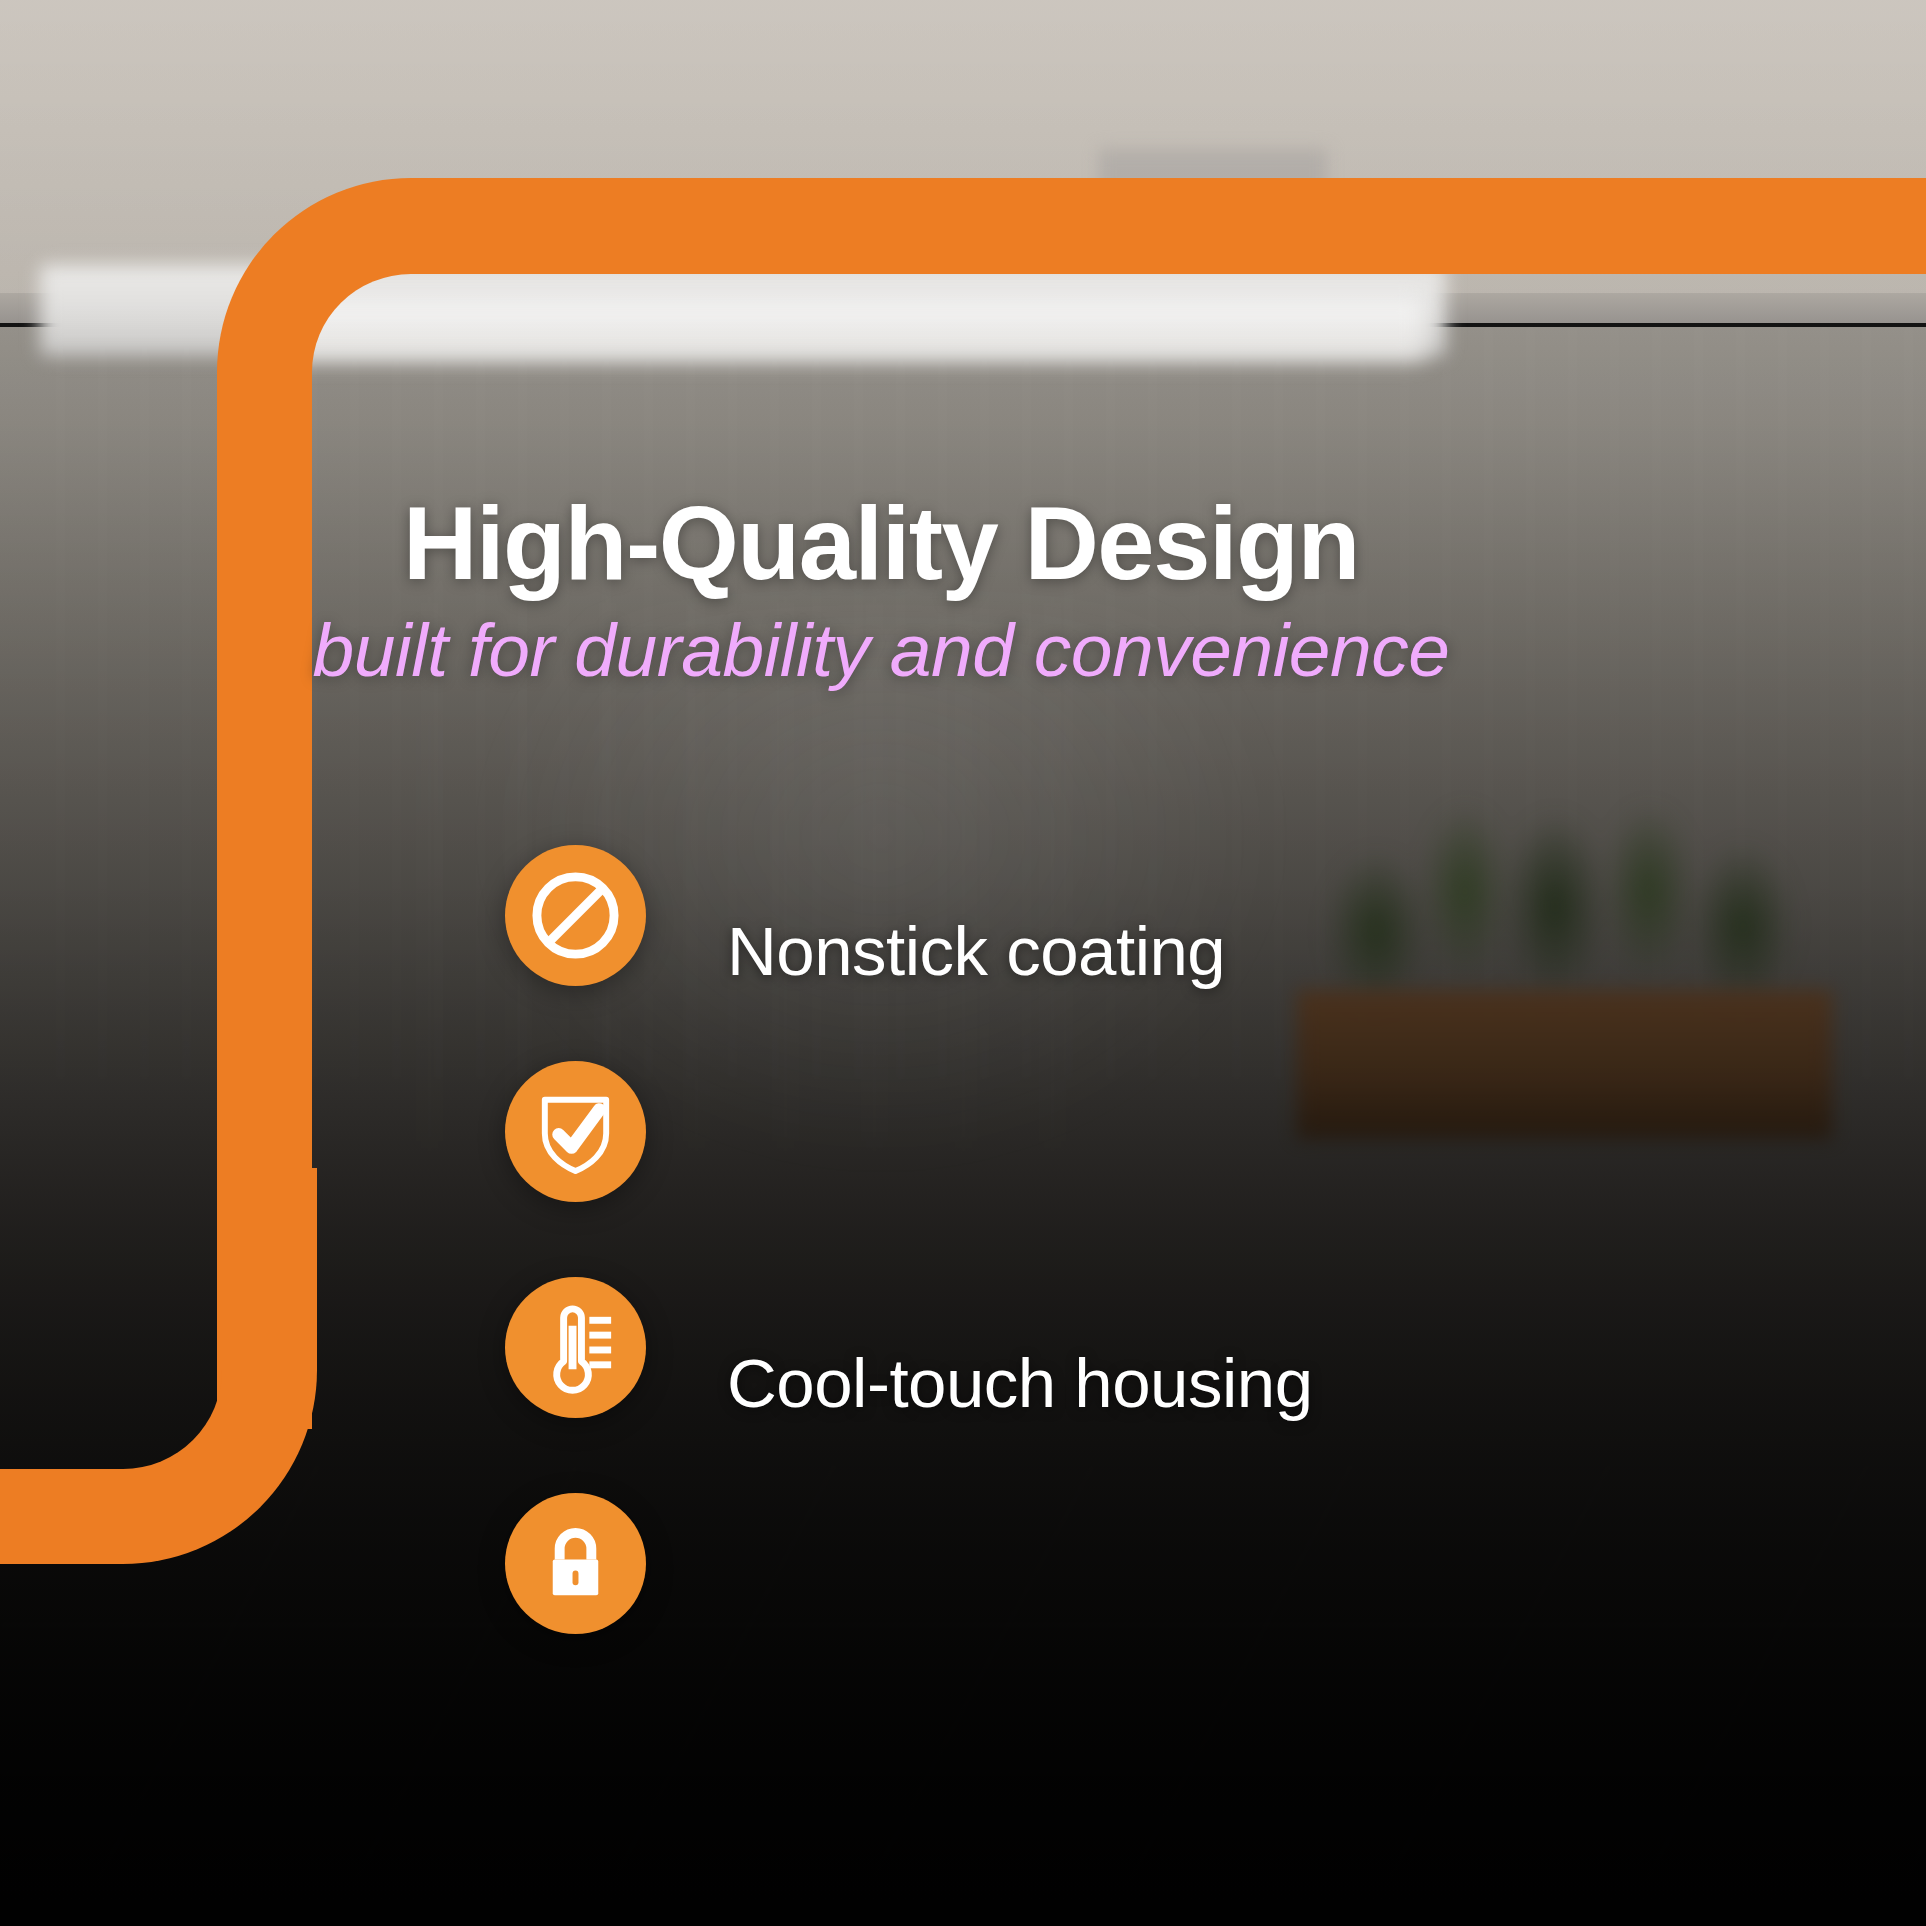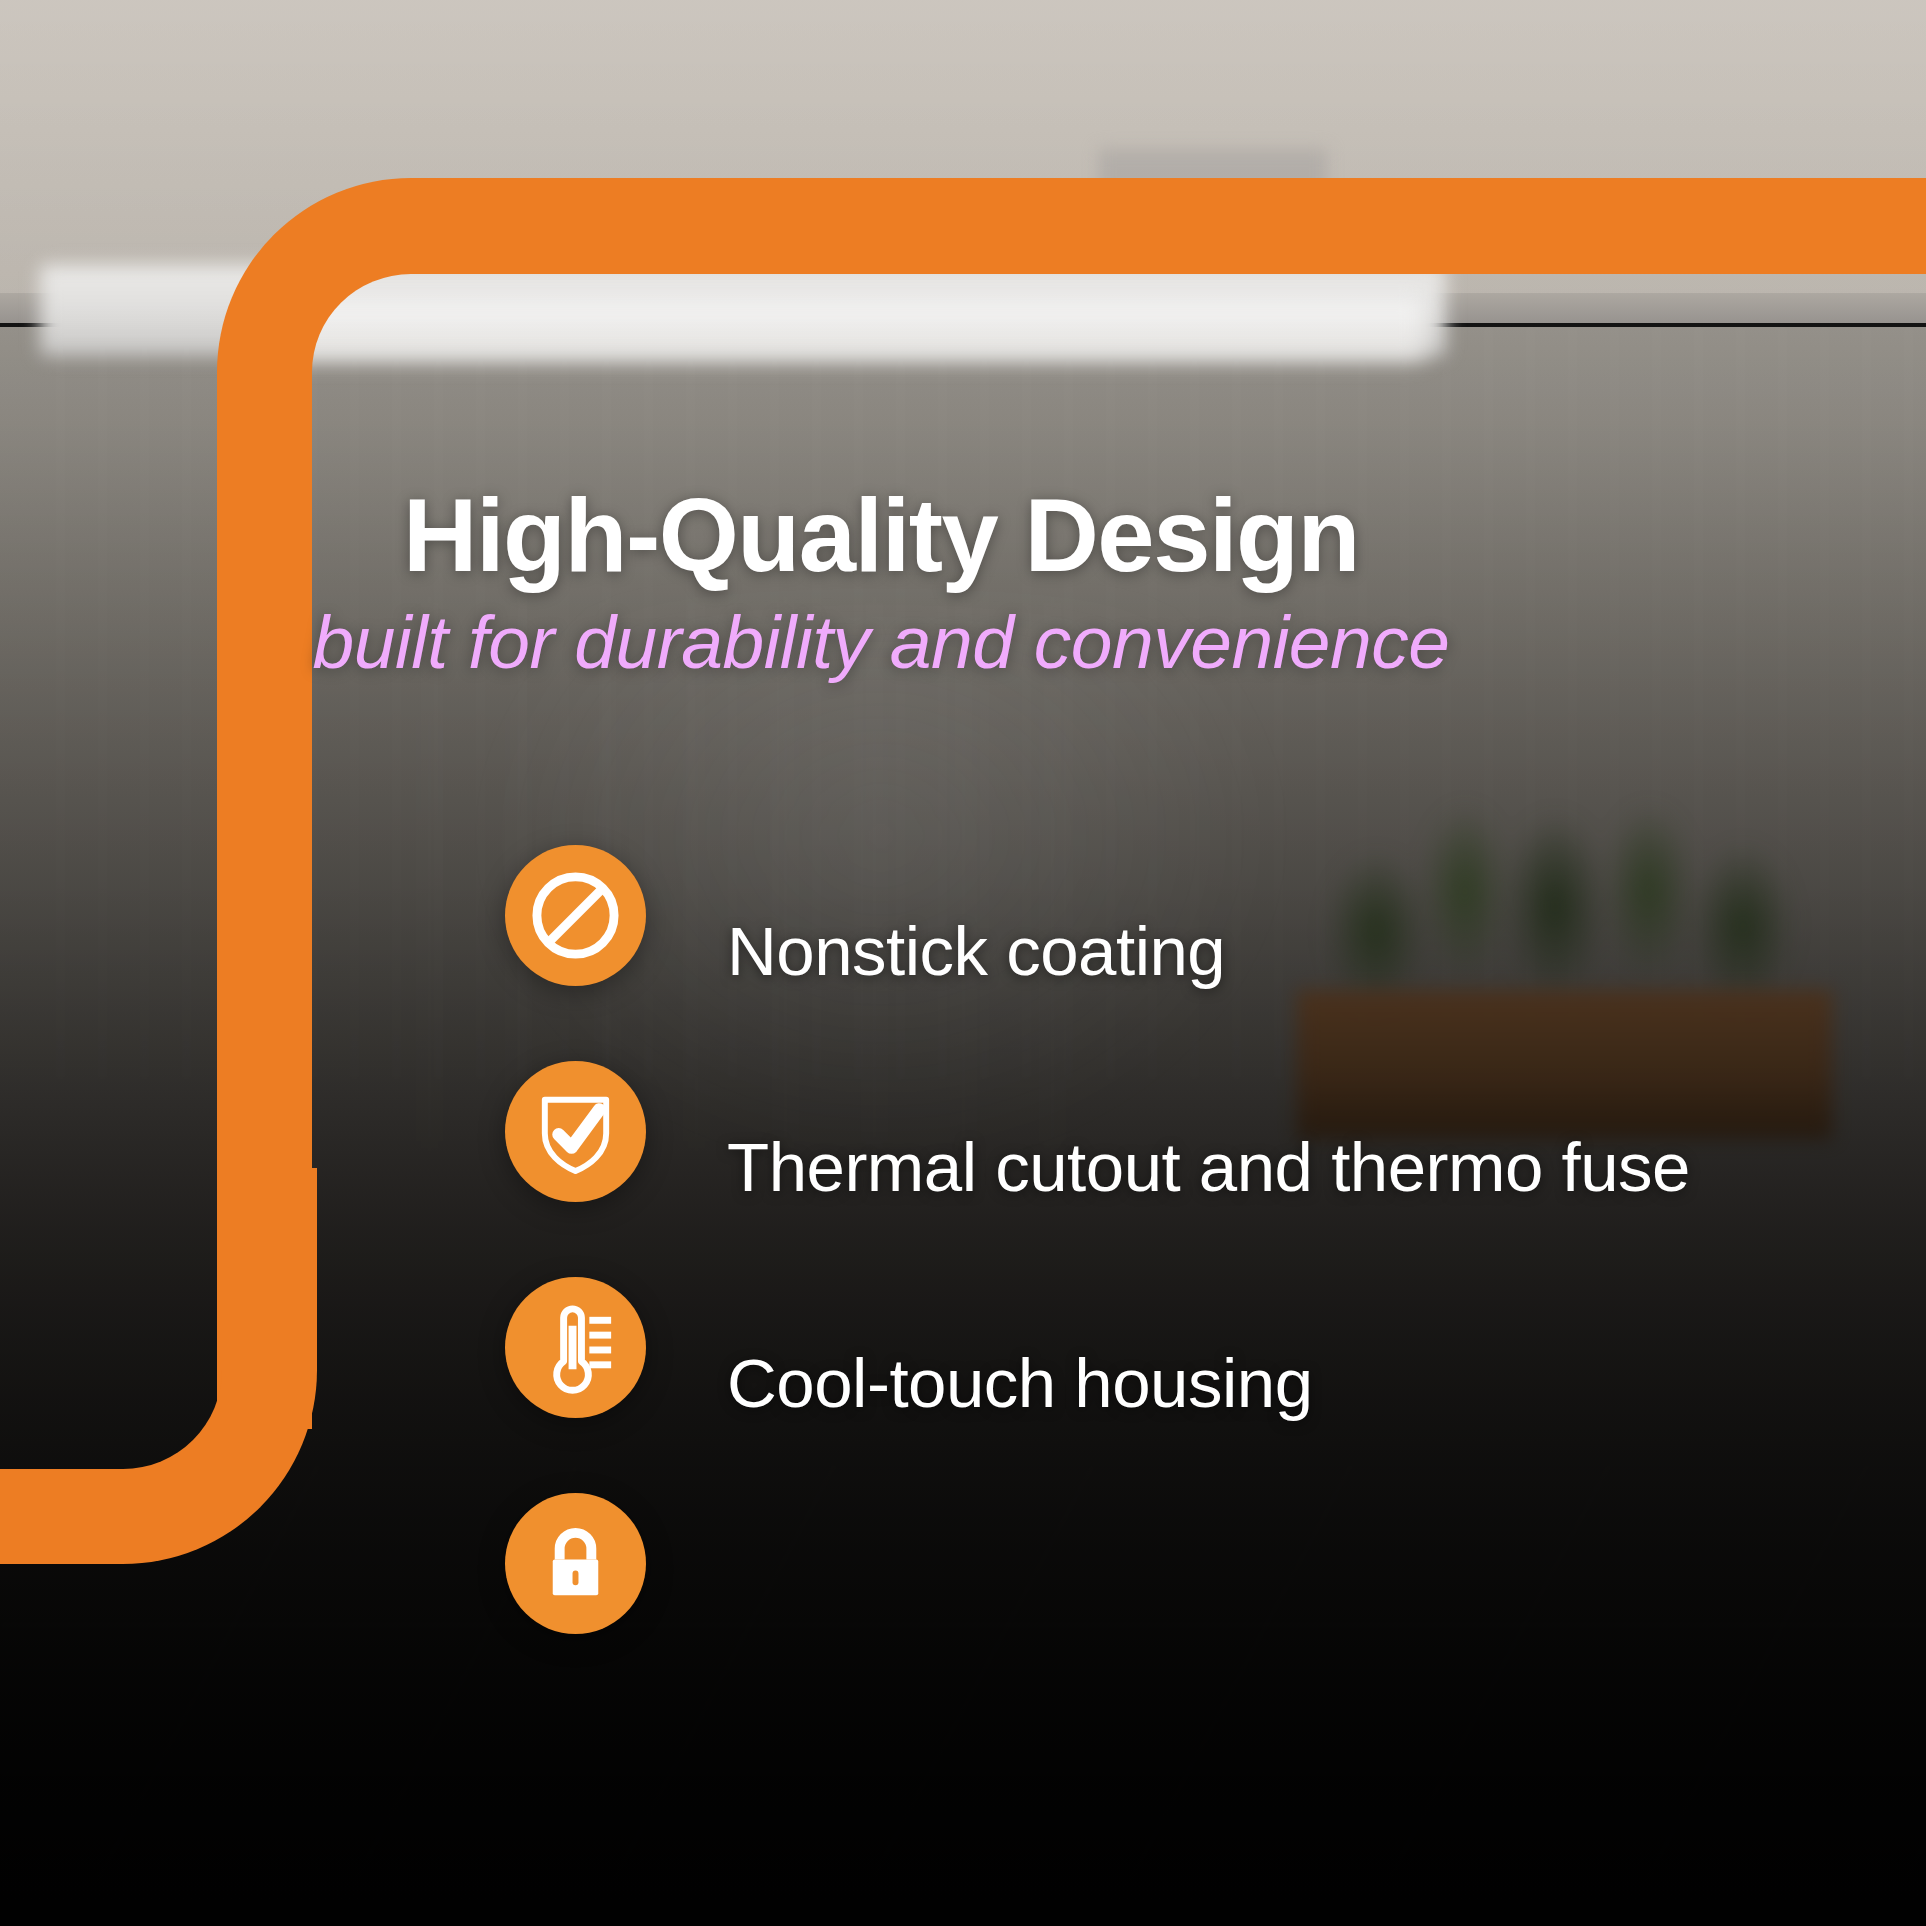--- a/index.html
+++ b/index.html
@@ -173,21 +173,21 @@
     top: 0;
   }
   #headings {
     position: absolute;
     left: 0;
     width: 1762px;
     top: 481px;
     text-align: center;
   }
   #title {
-    margin: 0;
+    margin: 8px;
     color: #ffffff;
     font-size: 103px;
     font-weight: 700;
     letter-spacing: -1.5px;
     line-height: 1.06;
     font-stretch: condensed;
     text-shadow: 0 2px 14px rgba(0,0,0,.35);
   }
   #subtitle {
     margin: 10px 0 0 0;
@@ -283,21 +283,20 @@
         <span class="feature-label">Nonstick coating</span>
       </div>
 
       <div class="feature">
         <span class="icon-badge" style="background: rgb(240, 144, 46);">
           <svg width="95" height="95" viewBox="0 0 96 96" aria-hidden="true">
             <path d="M17 16 H79 V50 C79 70 62 82 48 88 C34 82 17 70 17 50 Z" fill="none" stroke="#ffffff" stroke-width="6" stroke-linejoin="round"></path>
             <path d="M31 51 L44 64 L72 26" fill="none" stroke="#ffffff" stroke-width="13" stroke-linecap="round" stroke-linejoin="round"></path>
           </svg>
         </span>
-        <span class="feature-label">Thermal cutout and thermo fuse</span>
       </div>
 
       <div class="feature">
         <span class="icon-badge" style="background: rgb(240, 144, 46);">
           <svg width="95" height="95" viewBox="0 0 96 96" aria-hidden="true">
             <path d="M36 18 a9 9 0 0 1 18 0 V62 a16 16 0 1 1 -18 0 Z" fill="none" stroke="#ffffff" stroke-width="7" stroke-linejoin="round"></path>
             <rect x="41" y="26" width="8" height="44" fill="#ffffff"></rect>
             <rect x="62" y="17" width="22" height="7" fill="#ffffff"></rect>
             <rect x="62" y="32" width="22" height="7" fill="#ffffff"></rect>
             <rect x="62" y="47" width="22" height="7" fill="#ffffff"></rect>

